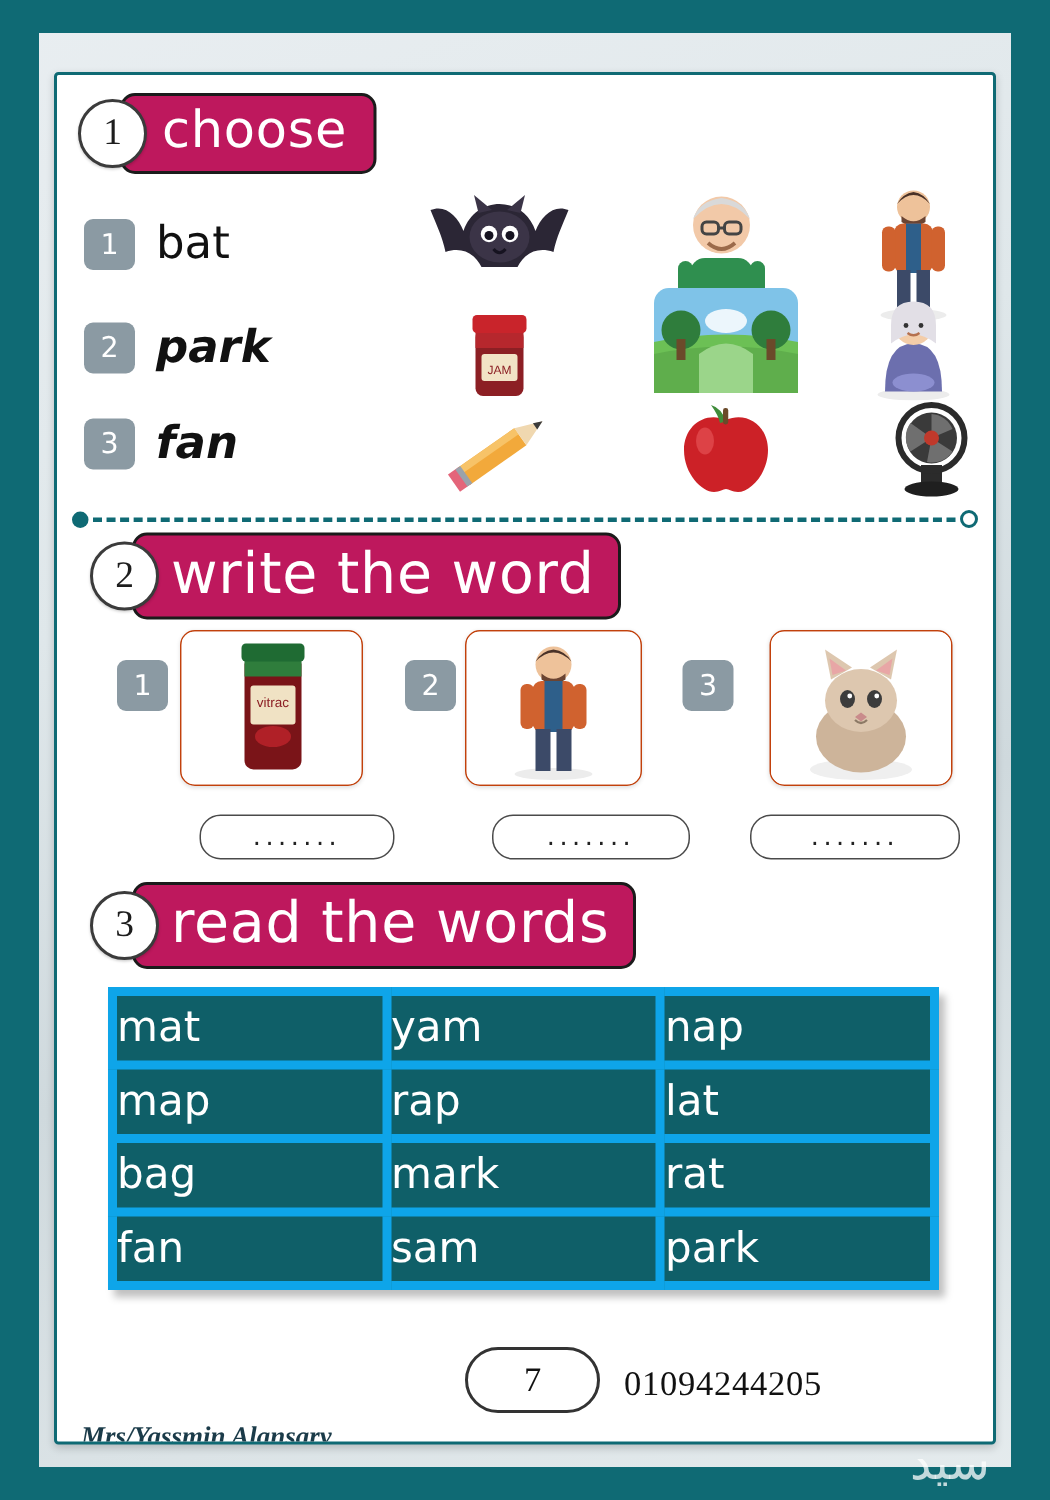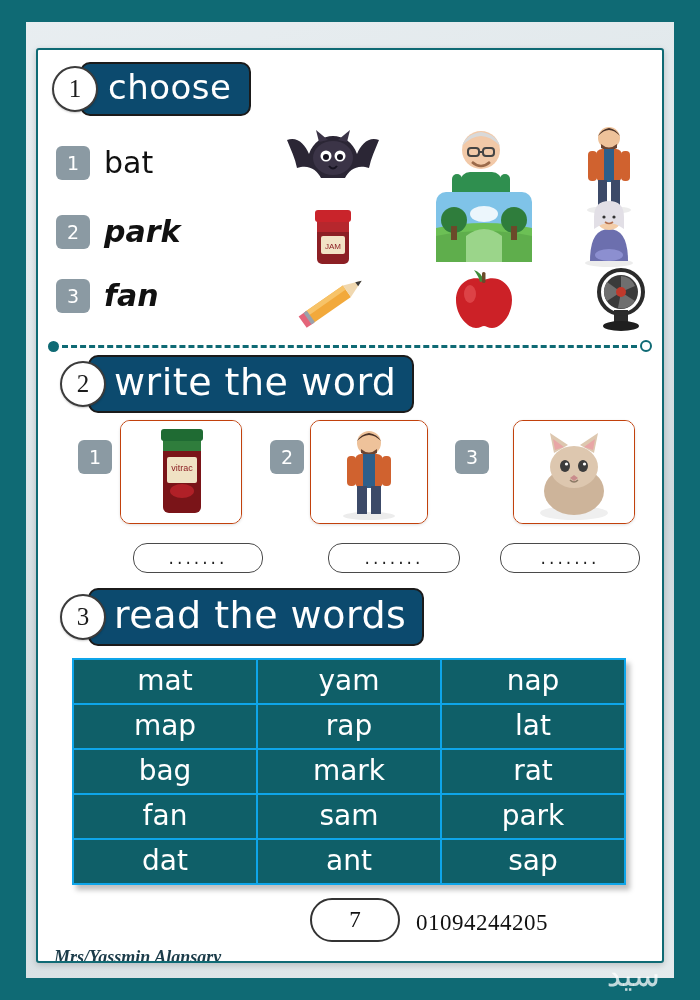--- a/index.html
+++ b/index.html
@@ -50,21 +50,21 @@
     border-radius: 50%;
     background: #ffffff;
     border: 2px solid #3b3b3b;
     display: flex; align-items: center; justify-content: center;
     font-family: "Liberation Serif", serif;
     font-size: 25px; color: #1d1d1d;
     z-index: 3;
     box-shadow: 0 1px 2px rgba(0,0,0,.2);
   }
   .head-pill {
-    background: #0c4a6e;
+    background: #be185d;
     color: #ffffff;
     border: 2px solid #1b1b1b;
     border-radius: 10px;
     padding: 4px 18px 7px 26px;
     margin-left: -18px;
     font-size: 34px;
     letter-spacing: .5px;
     font-family: "DejaVu Sans", sans-serif;
     font-weight: 400;
     white-space: nowrap;
@@ -127,24 +127,24 @@
   #q3-head { left: 22px; top: 538px; }
   .word-table {
     position: absolute;
     left: 34px; top: 608px;
     width: 554px;
     border-collapse: collapse;
     background: #0f5f68;
     box-shadow: 4px 5px 5px rgba(0,0,0,.25);
   }
   .word-table td {
-    border: 2px solid #0ea5e9;
+    border: 6px solid #0ea5e9;
     color: #ffffff;
     font-size: 28px;
-    text-align: center;
+    text-align: left;
     padding: 4px 0 6px;
     font-family: "DejaVu Sans", sans-serif;
     width: 33.33%;
   }
 
   
   .footer-name {
     position: absolute; left: 16px; top: 897px;
     font-family: "Liberation Serif", serif;
     font-style: italic; font-weight: bold;
@@ -408,25 +408,20 @@
         <tr>
           <td>bag</td>
           <td>mark</td>
           <td>rat</td>
         </tr>
         <tr>
           <td>fan</td>
           <td>sam</td>
           <td>park</td>
         </tr>
-        <tr>
-          <td>dat</td>
-          <td>ant</td>
-          <td>sap</td>
-        </tr>
       </tbody>
     </table>
 
     <div class="footer-name">Mrs/Yassmin Alansary</div>
     <div class="page-badge">7</div>
     <div class="footer-phone">01094244205</div>
   </div>
 
   <div class="watermark">سيد</div>
 </div>

